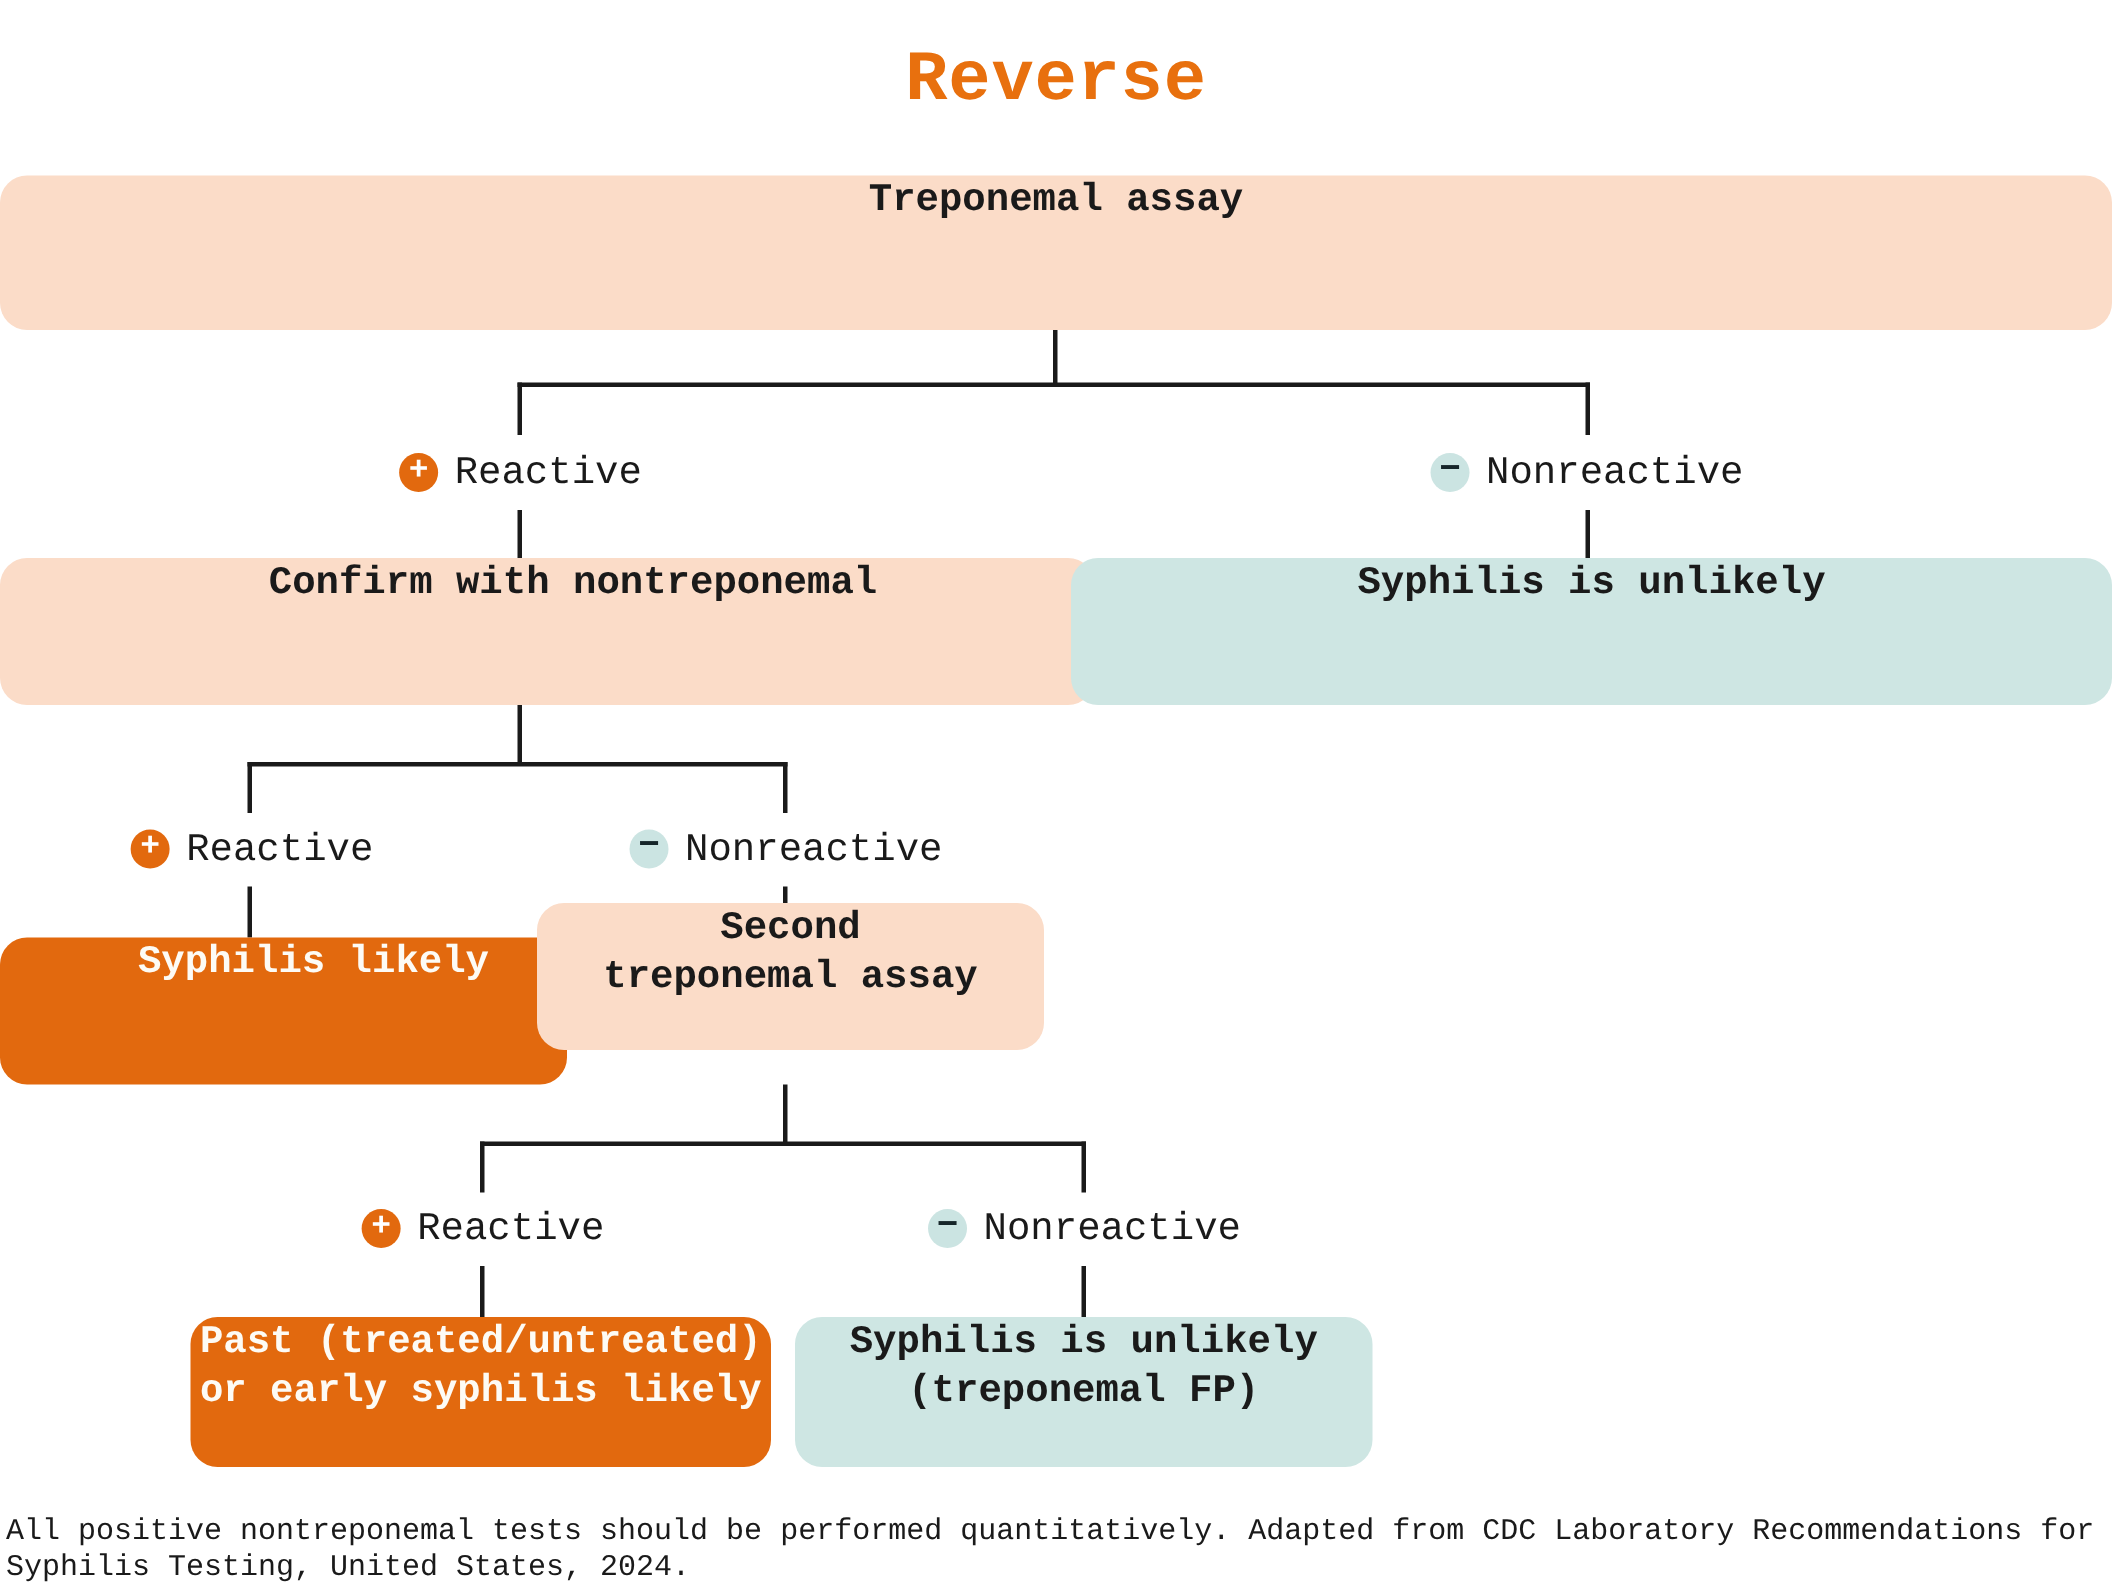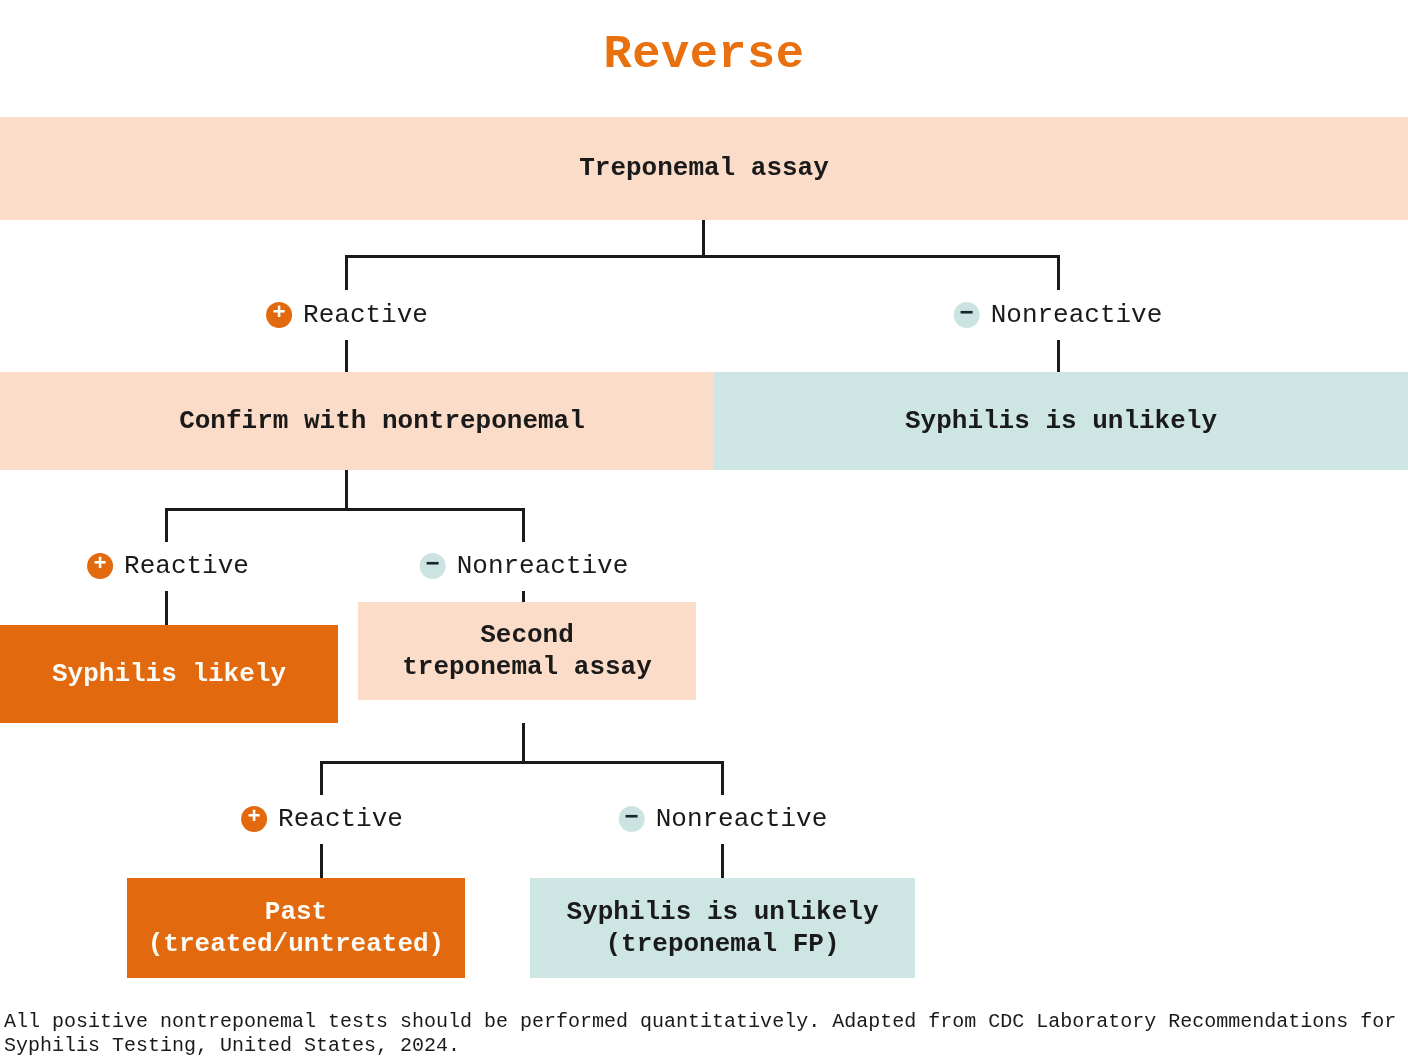--- a/index.html
+++ b/index.html
@@ -22,25 +22,26 @@
     font-weight: bold;
     color: #e8700e;
     letter-spacing: 0.5px;
   }
 
   .box {
     position: absolute;
     display: flex;
     flex-direction: column;
     align-items: center;
-    justify-content: center;
+    justify-content: flex-start;
     text-align: center;
     font-size: 26px;
     font-weight: bold;
     line-height: 1.25;
+    border-radius: 18px;
   }
   .box.peach  { background: #fbdcc8; color: #1a1a1a; }
   .box.teal   { background: #cee6e3; color: #1a1a1a; }
   .box.orange { background: #e2690e; color: #fdfbf5; }
 
   .line {
     position: absolute;
     background: #1a1a1a;
   }
 
@@ -121,21 +122,21 @@
     <span>Reactive</span>
   </div>
   <div class="branch" style="left:524px; top:540px;">
     <span class="pm minus">−</span>
     <span>Nonreactive</span>
   </div>
 
   <div class="line" style="left:165px; top:591px; width:3px; height:34px;"></div>
   <div class="line" style="left:522px; top:591px; width:3px; height:34px;"></div>
 
-  <div class="box orange" style="left:0; top:625px; width:338px; height:98px;">
+  <div class="box orange" style="left:0; top:625px; width:338px; height:98px;padding-left:40px;">
     <span>Syphilis likely</span>
   </div>
   <div class="box peach" style="left:358px; top:602px; width:338px; height:98px;">
     <span>Second</span>
     <span>treponemal assay</span>
   </div>
 
   <div class="line" style="left:522px; top:723px; width:3px; height:40px;"></div>
   <div class="line" style="left:320px; top:761px; width:404px; height:3px;"></div>
   <div class="line" style="left:320px; top:761px; width:3px; height:34px;"></div>
@@ -146,22 +147,23 @@
     <span>Reactive</span>
   </div>
   <div class="branch" style="left:723px; top:793px;">
     <span class="pm minus">−</span>
     <span>Nonreactive</span>
   </div>
 
   <div class="line" style="left:320px; top:844px; width:3px; height:34px;"></div>
   <div class="line" style="left:721px; top:844px; width:3px; height:34px;"></div>
 
-  <div class="box orange" style="left:127px; top:878px; width:338px; height:100px;">
+  <div class="box orange" style="left:127px; top:878px; width:387px; height:100px;">
     <span>Past (treated/untreated)</span>
+    <span>or early syphilis likely</span>
   </div>
   <div class="box teal" style="left:530px; top:878px; width:385px; height:100px;">
     <span>Syphilis is unlikely</span>
     <span>(treponemal FP)</span>
   </div>
 
   <div class="footnote">
     <span class="note">All positive nontreponemal tests should be performed quantitatively. Adapted from CDC Laboratory Recommendations for Syphilis Testing, United States, 2024.</span>
   </div>
 

